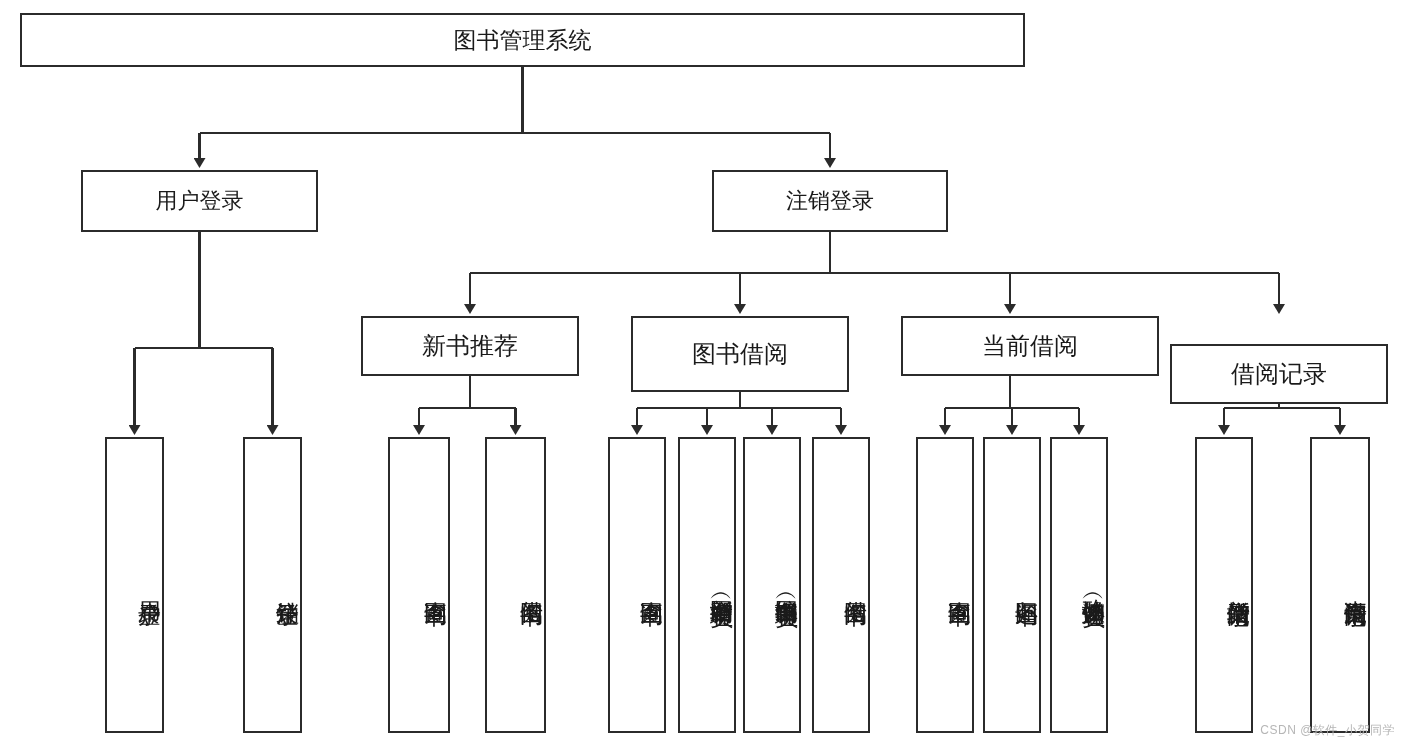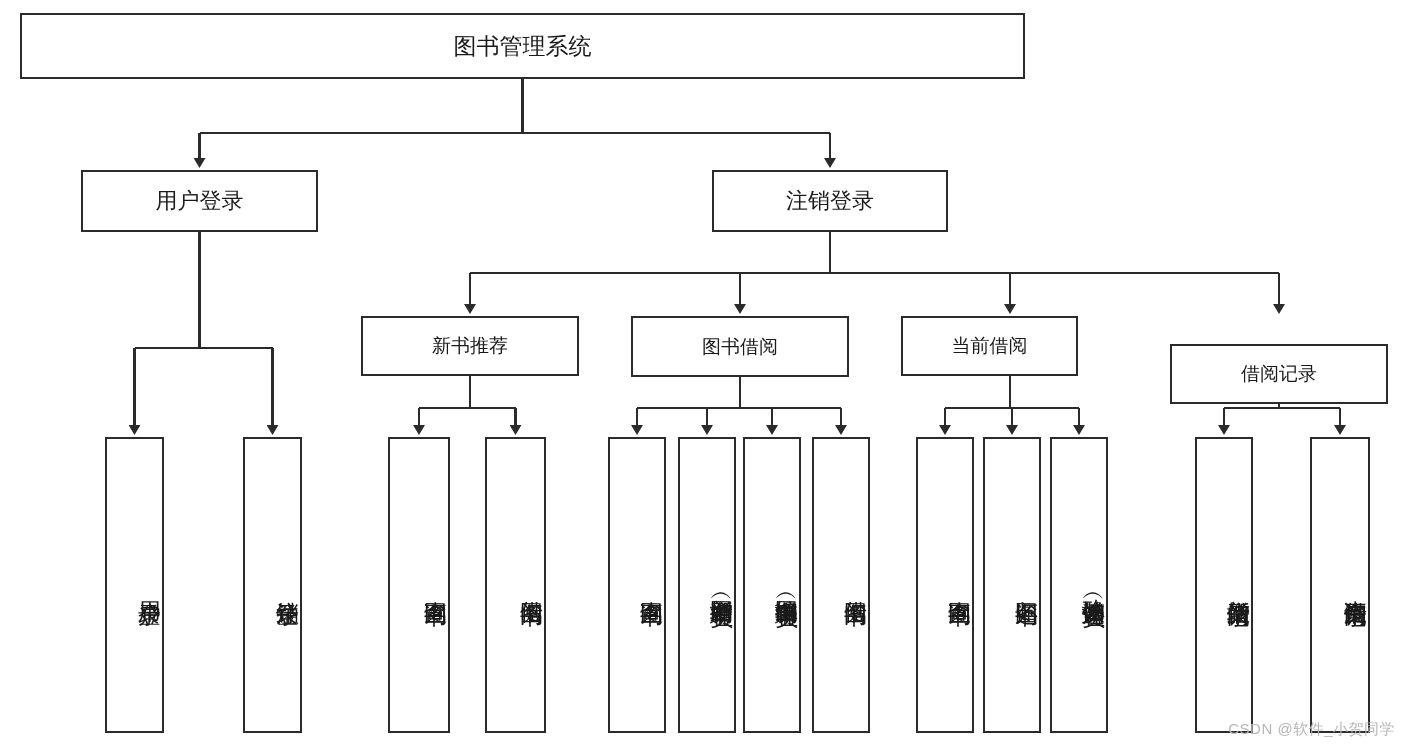--- a/index.html
+++ b/index.html
@@ -36,21 +36,21 @@
     text-align: center;
     color: #1a1a1a;
   }
   .node-box.level-0 {
     font-size: 23px;
   }
   .node-box.level-1 {
     font-size: 22px;
   }
   .node-box.level-2 {
-    font-size: 19px;
+    font-size: 24px;
     justify-content: center;
   }
   .node-box.leaf {
     font-size: 23px;
     writing-mode: vertical-rl;
     text-orientation: upright;
     line-height: 1.06;
     letter-spacing: 1px;
     padding: 6px 0;
     align-items: flex-start;
@@ -60,21 +60,21 @@
     display: block;
     white-space: pre-wrap;
   }
   .leaf .node-label {
     white-space: normal;
   }
   #watermark {
     position: absolute;
     right: 10px;
     bottom: 8px;
-    font-size: 15px;
+    font-size: 12px;
     color: #b6b6b6;
     letter-spacing: 0.5px;
     pointer-events: none;
     user-select: none;
   }
 </style>
 </head>
 <body>
 
 <div id="diagram-root">
@@ -116,36 +116,36 @@
         <line x1="1012" y1="408" x2="1012" y2="426" stroke="#2b2b2b" stroke-width="2.5" shape-rendering="crispEdges" marker-end="url(#arrowhead)"></line>
         <line x1="1079" y1="408" x2="1079" y2="426" stroke="#2b2b2b" stroke-width="2.5" shape-rendering="crispEdges" marker-end="url(#arrowhead)"></line>
         <line x1="1279" y1="376" x2="1279" y2="408" stroke="#2b2b2b" stroke-width="2.5" shape-rendering="crispEdges"></line>
         <line x1="1224" y1="408" x2="1340" y2="408" stroke="#2b2b2b" stroke-width="2.5" shape-rendering="crispEdges"></line>
         <line x1="1224" y1="408" x2="1224" y2="426" stroke="#2b2b2b" stroke-width="2.5" shape-rendering="crispEdges" marker-end="url(#arrowhead)"></line>
         <line x1="1340" y1="408" x2="1340" y2="426" stroke="#2b2b2b" stroke-width="2.5" shape-rendering="crispEdges" marker-end="url(#arrowhead)"></line>
       </g>
   </svg>
 
   <div id="nodes-layer">
-      <div class="node-box level-0" style="left: 20px; top: 13px; width: 1005px; height: 66px; text-align: center;">
+      <div class="node-box level-0" style="left: 20px; top: 13px; width: 1005px; height: 54px; text-align: center;">
         <span class="node-label">图书管理系统</span>
       </div>
       <div class="node-box level-1" style="left: 81px; top: 170px; width: 237px; height: 62px;">
         <span class="node-label">用户登录</span>
       </div>
       <div class="node-box level-1" style="left: 712px; top: 170px; width: 236px; height: 62px;">
         <span class="node-label">注销登录</span>
       </div>
       <div class="node-box level-2" style="left: 361px; top: 316px; width: 218px; height: 60px;">
         <span class="node-label">新书推荐</span>
       </div>
-      <div class="node-box level-2" style="left: 631px; top: 316px; width: 218px; height: 61px;">
+      <div class="node-box level-2" style="left: 631px; top: 316px; width: 218px; height: 76px;">
         <span class="node-label">图书借阅</span>
       </div>
-      <div class="node-box level-2" style="left: 901px; top: 316px; width: 177px; height: 60px;">
+      <div class="node-box level-2" style="left: 901px; top: 316px; width: 258px; height: 60px;">
         <span class="node-label">当前借阅</span>
       </div>
       <div class="node-box level-2" style="left: 1170px; top: 316px; width: 218px; height: 60px; margin-top: 28px;">
         <span class="node-label">借阅记录</span>
       </div>
       <div class="node-box level-3 leaf" style="left: 105px; top: 437px; width: 59px; height: 296px;">
         <span class="node-label">用户登录</span>
       </div>
       <div class="node-box level-3 leaf" style="left: 243px; top: 437px; width: 59px; height: 296px;">
         <span class="node-label">注销登录</span>

